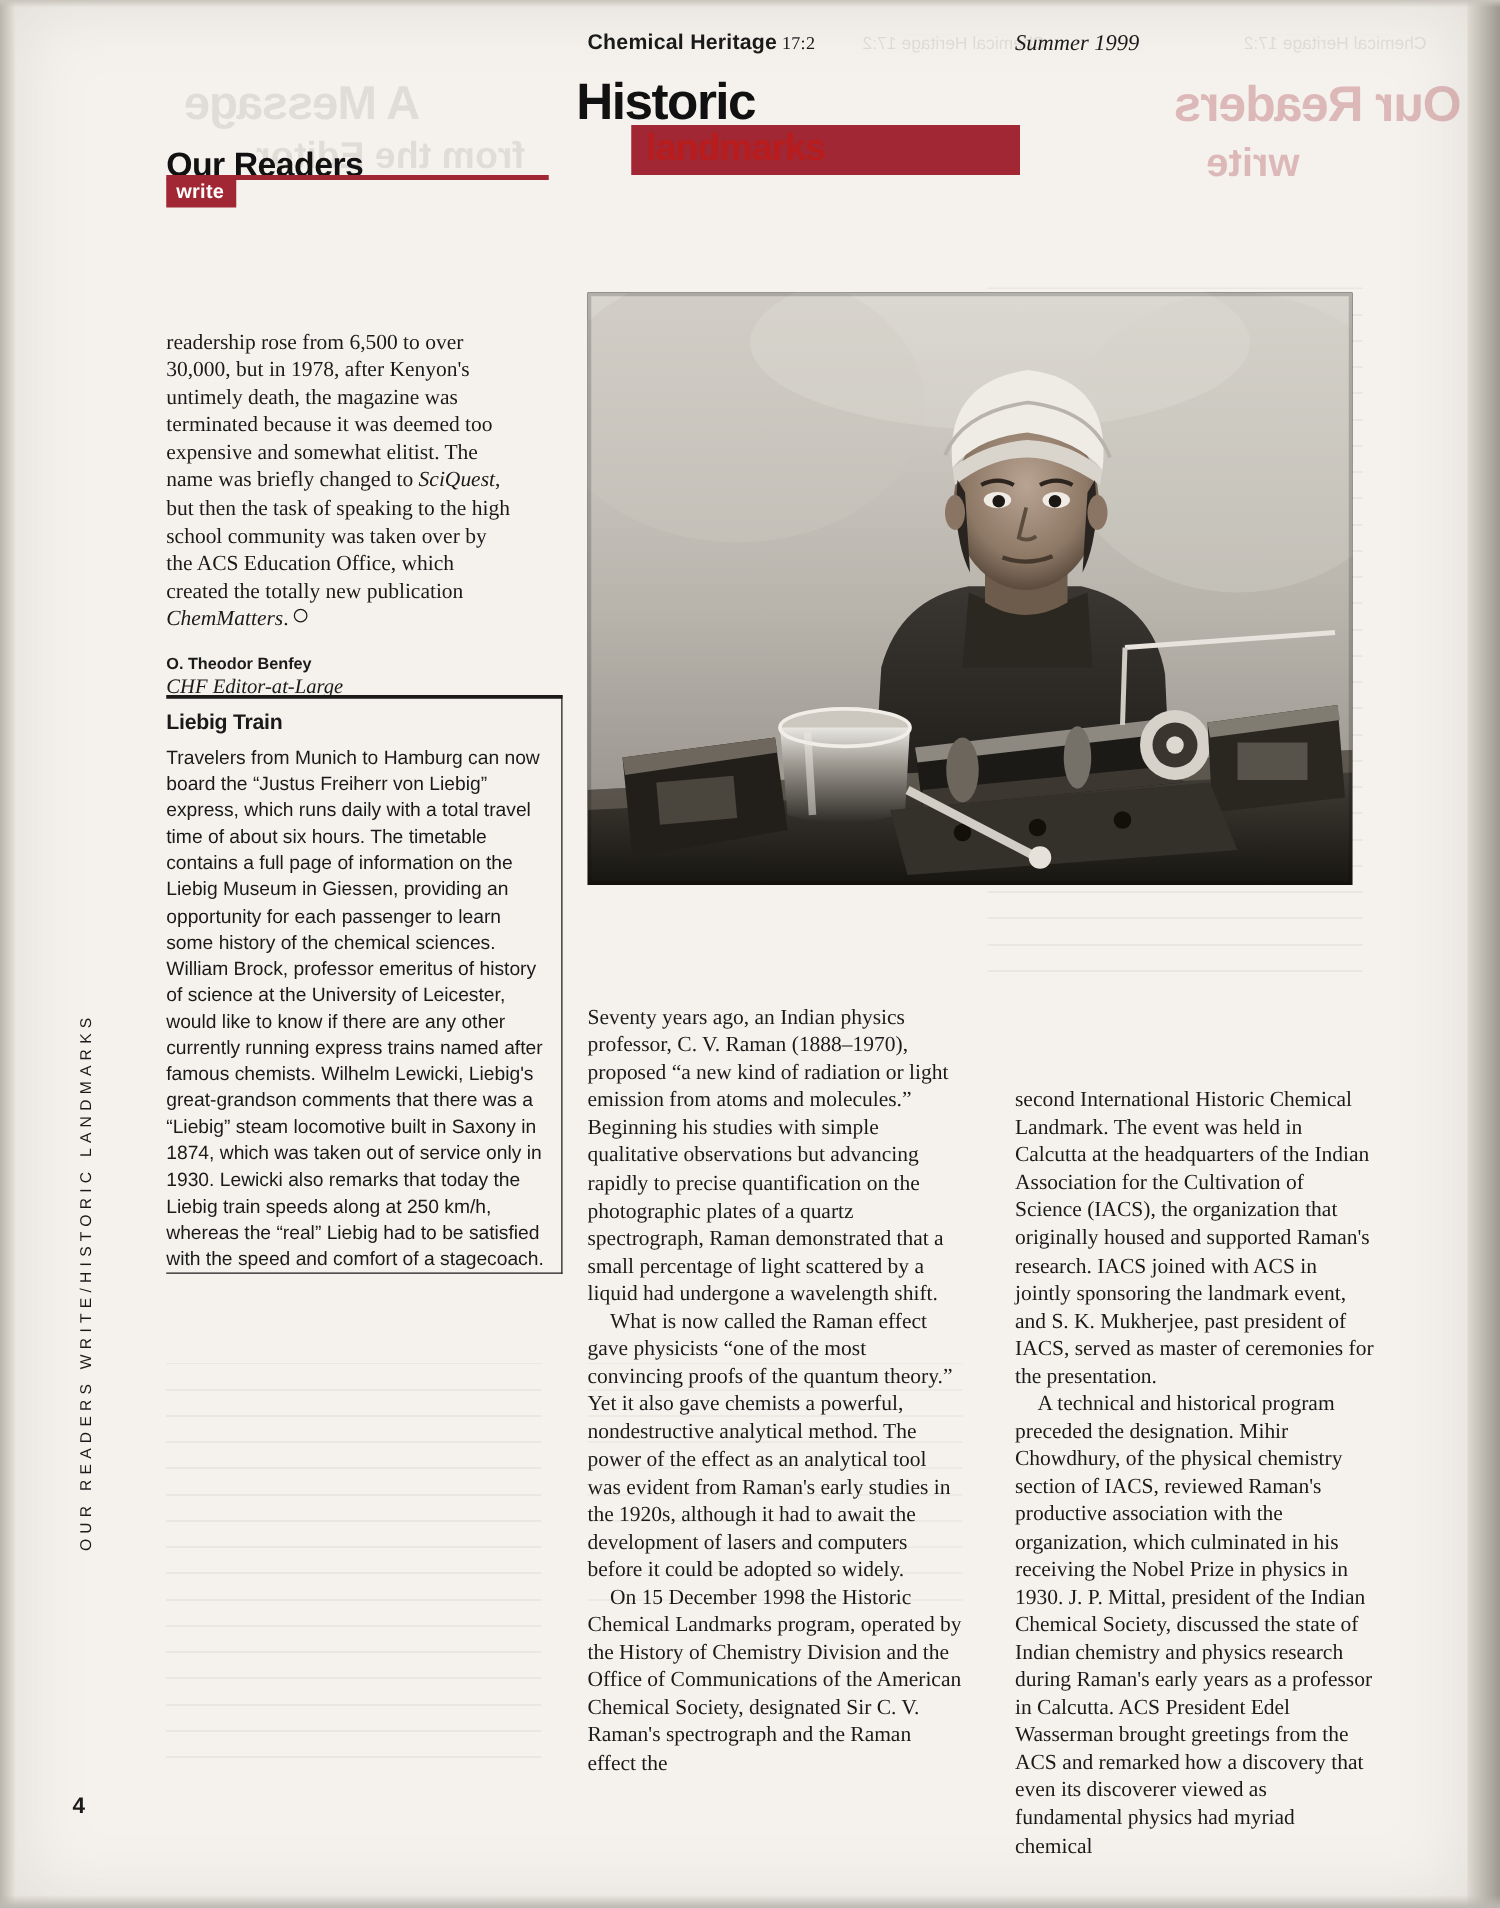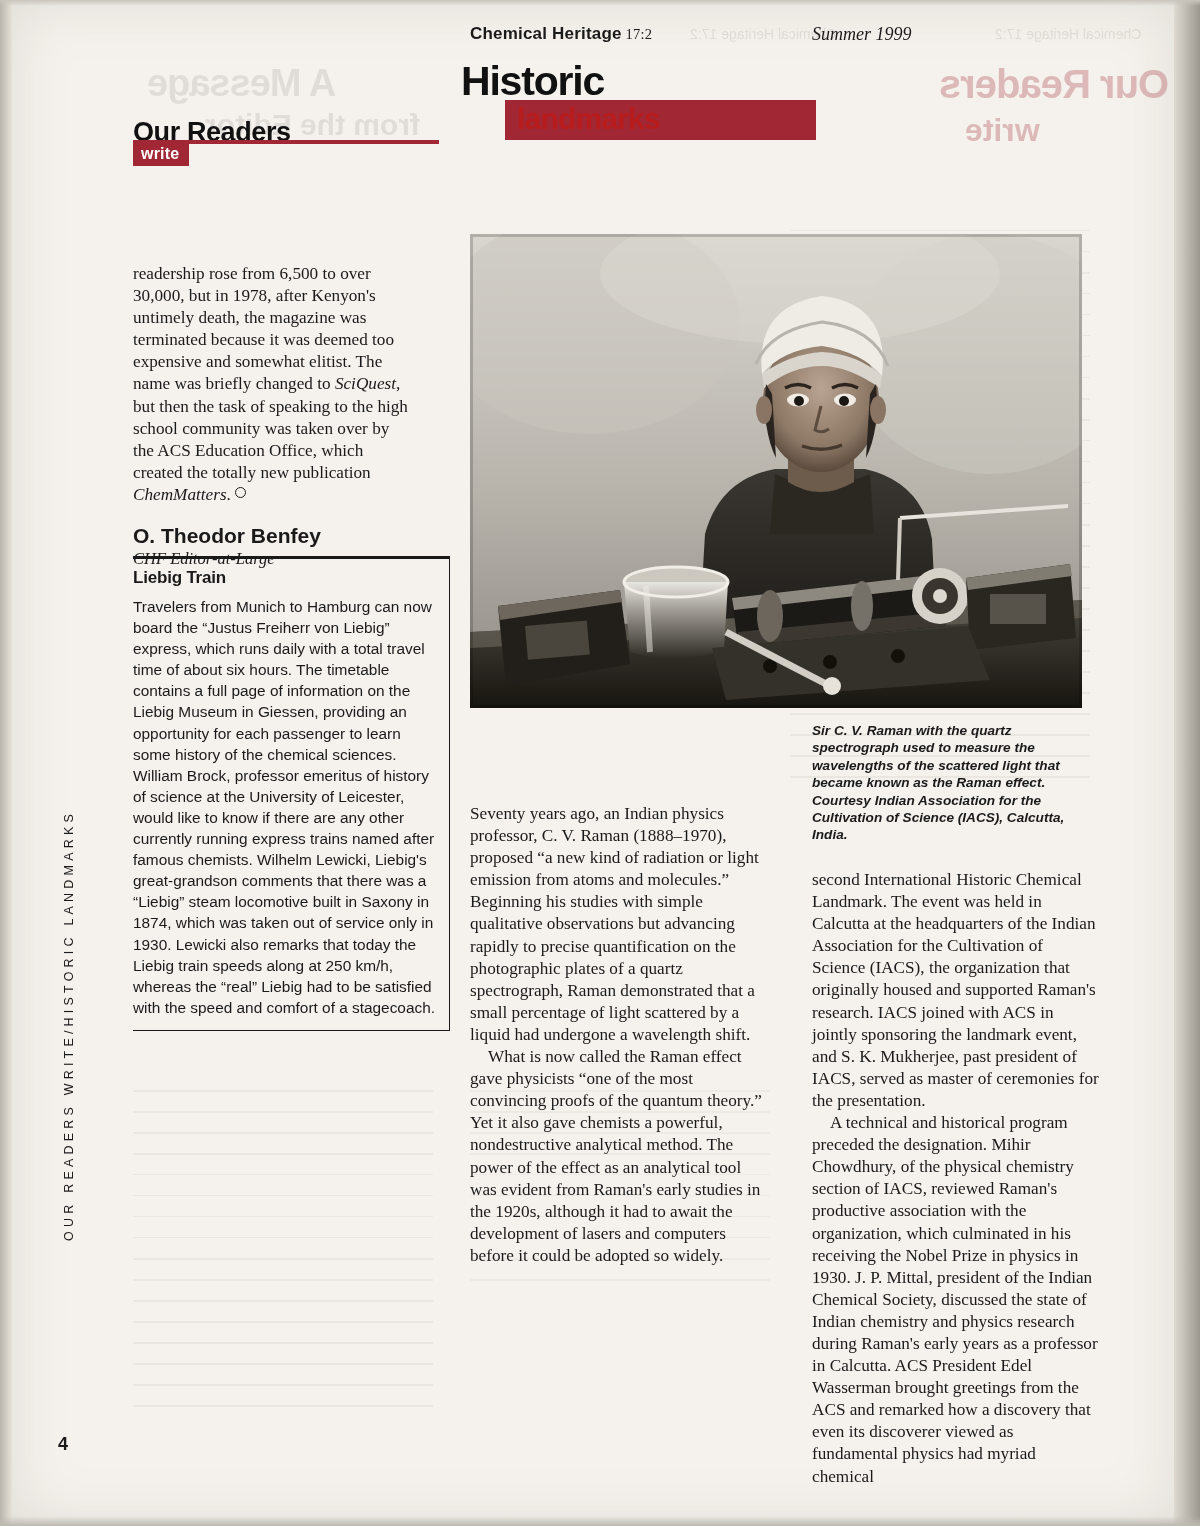--- a/index.html
+++ b/index.html
@@ -158,33 +158,33 @@
   .col1 {
     left: 133px;
     top: 232px;
     width: 280px;
   }
   .byline {
     margin-top: 17px;
     font-size: 16.5px;
     line-height: 1.22;
   }
-  .byline .name { font-family: "Liberation Sans", sans-serif; font-weight: bold; font-size: 21px; }
+  .byline .name { font-family: "Liberation Sans", sans-serif; font-weight: bold; font-size: 13px; }
   .byline .role { font-style: italic; }
 
   
   .sidebar {
     position: absolute;
     left: 133px;
     top: 556px;
     width: 304px;
     border-top: 3px solid #1a1a1a;
     border-right: 1.5px solid #1a1a1a;
     border-bottom: 1.5px solid #1a1a1a;
-    padding: 9px 12px 12px 0;
+    padding: 9px 12px 0 0;
     font-family: "Liberation Sans", sans-serif;
   }
   .sidebar h3 {
     margin: 0 0 8px 0;
     font-size: 17px;
     font-weight: bold;
     letter-spacing: -0.2px;
   }
   .sidebar p {
     margin: 0;
@@ -422,25 +422,25 @@
       <circle cx="428" cy="422" r="7" fill="#121009"></circle>
 
       <path d="M256 398 L360 452" stroke="#d2cec6" stroke-width="7"></path>
       <circle cx="362" cy="452" r="9" fill="#e6e2da"></circle>
 
       <rect x="0" y="0" width="612" height="474" fill="none" stroke="#000" stroke-opacity="0.18" stroke-width="6"></rect>
       <rect x="0" y="0" width="612" height="474" fill="url(#bgGrad)" opacity="0"></rect>
     </svg>
   </div>
 
-  <div class="caption">Sir C. V. Raman with the quartz spectrograph used to measure the wavelengths of the scattered light that became known as the Raman effect. Courtesy Indian Association for the Cultivation of Science (IACS), Calcutta, India.</div>
 
 
   <div class="col col2">
     <p>Seventy years ago, an Indian physics professor, C. V. Raman (1888–1970), proposed “a new kind of radiation or light emission from atoms and molecules.” Beginning his studies with simple qualitative observations but advancing rapidly to precise quantification on the photographic plates of a quartz spectrograph, Raman demonstrated that a small percentage of light scattered by a liquid had undergone a wavelength shift.</p>
     <p>What is now called the Raman effect gave physicists “one of the most convincing proofs of the quantum theory.” Yet it also gave chemists a powerful, nondestructive analytical method. The power of the effect as an analytical tool was evident from Raman's early studies in the 1920s, although it had to await the development of lasers and computers before it could be adopted so widely.</p>
+    <p>On 15 December 1998 the Historic Chemical Landmarks program, operated by the History of Chemistry Division and the Office of Communications of the American Chemical Society, designated Sir C. V. Raman's spectrograph and the Raman effect the</p>
   </div>
 
   <div class="col col3">
     <p>second International Historic Chemical Landmark. The event was held in Calcutta at the headquarters of the Indian Association for the Cultivation of Science (IACS), the organization that originally housed and supported Raman's research. IACS joined with ACS in jointly sponsoring the landmark event, and S. K. Mukherjee, past president of IACS, served as master of ceremonies for the presentation.</p>
     <p>A technical and historical program preceded the designation. Mihir Chowdhury, of the physical chemistry section of IACS, reviewed Raman's productive association with the organization, which culminated in his receiving the Nobel Prize in physics in 1930. J. P. Mittal, president of the Indian Chemical Society, discussed the state of Indian chemistry and physics research during Raman's early years as a professor in Calcutta. ACS President Edel Wasserman brought greetings from the ACS and remarked how a discovery that even its discoverer viewed as fundamental physics had myriad chemical</p>
   </div>
 </div>
 
 </body></html>

